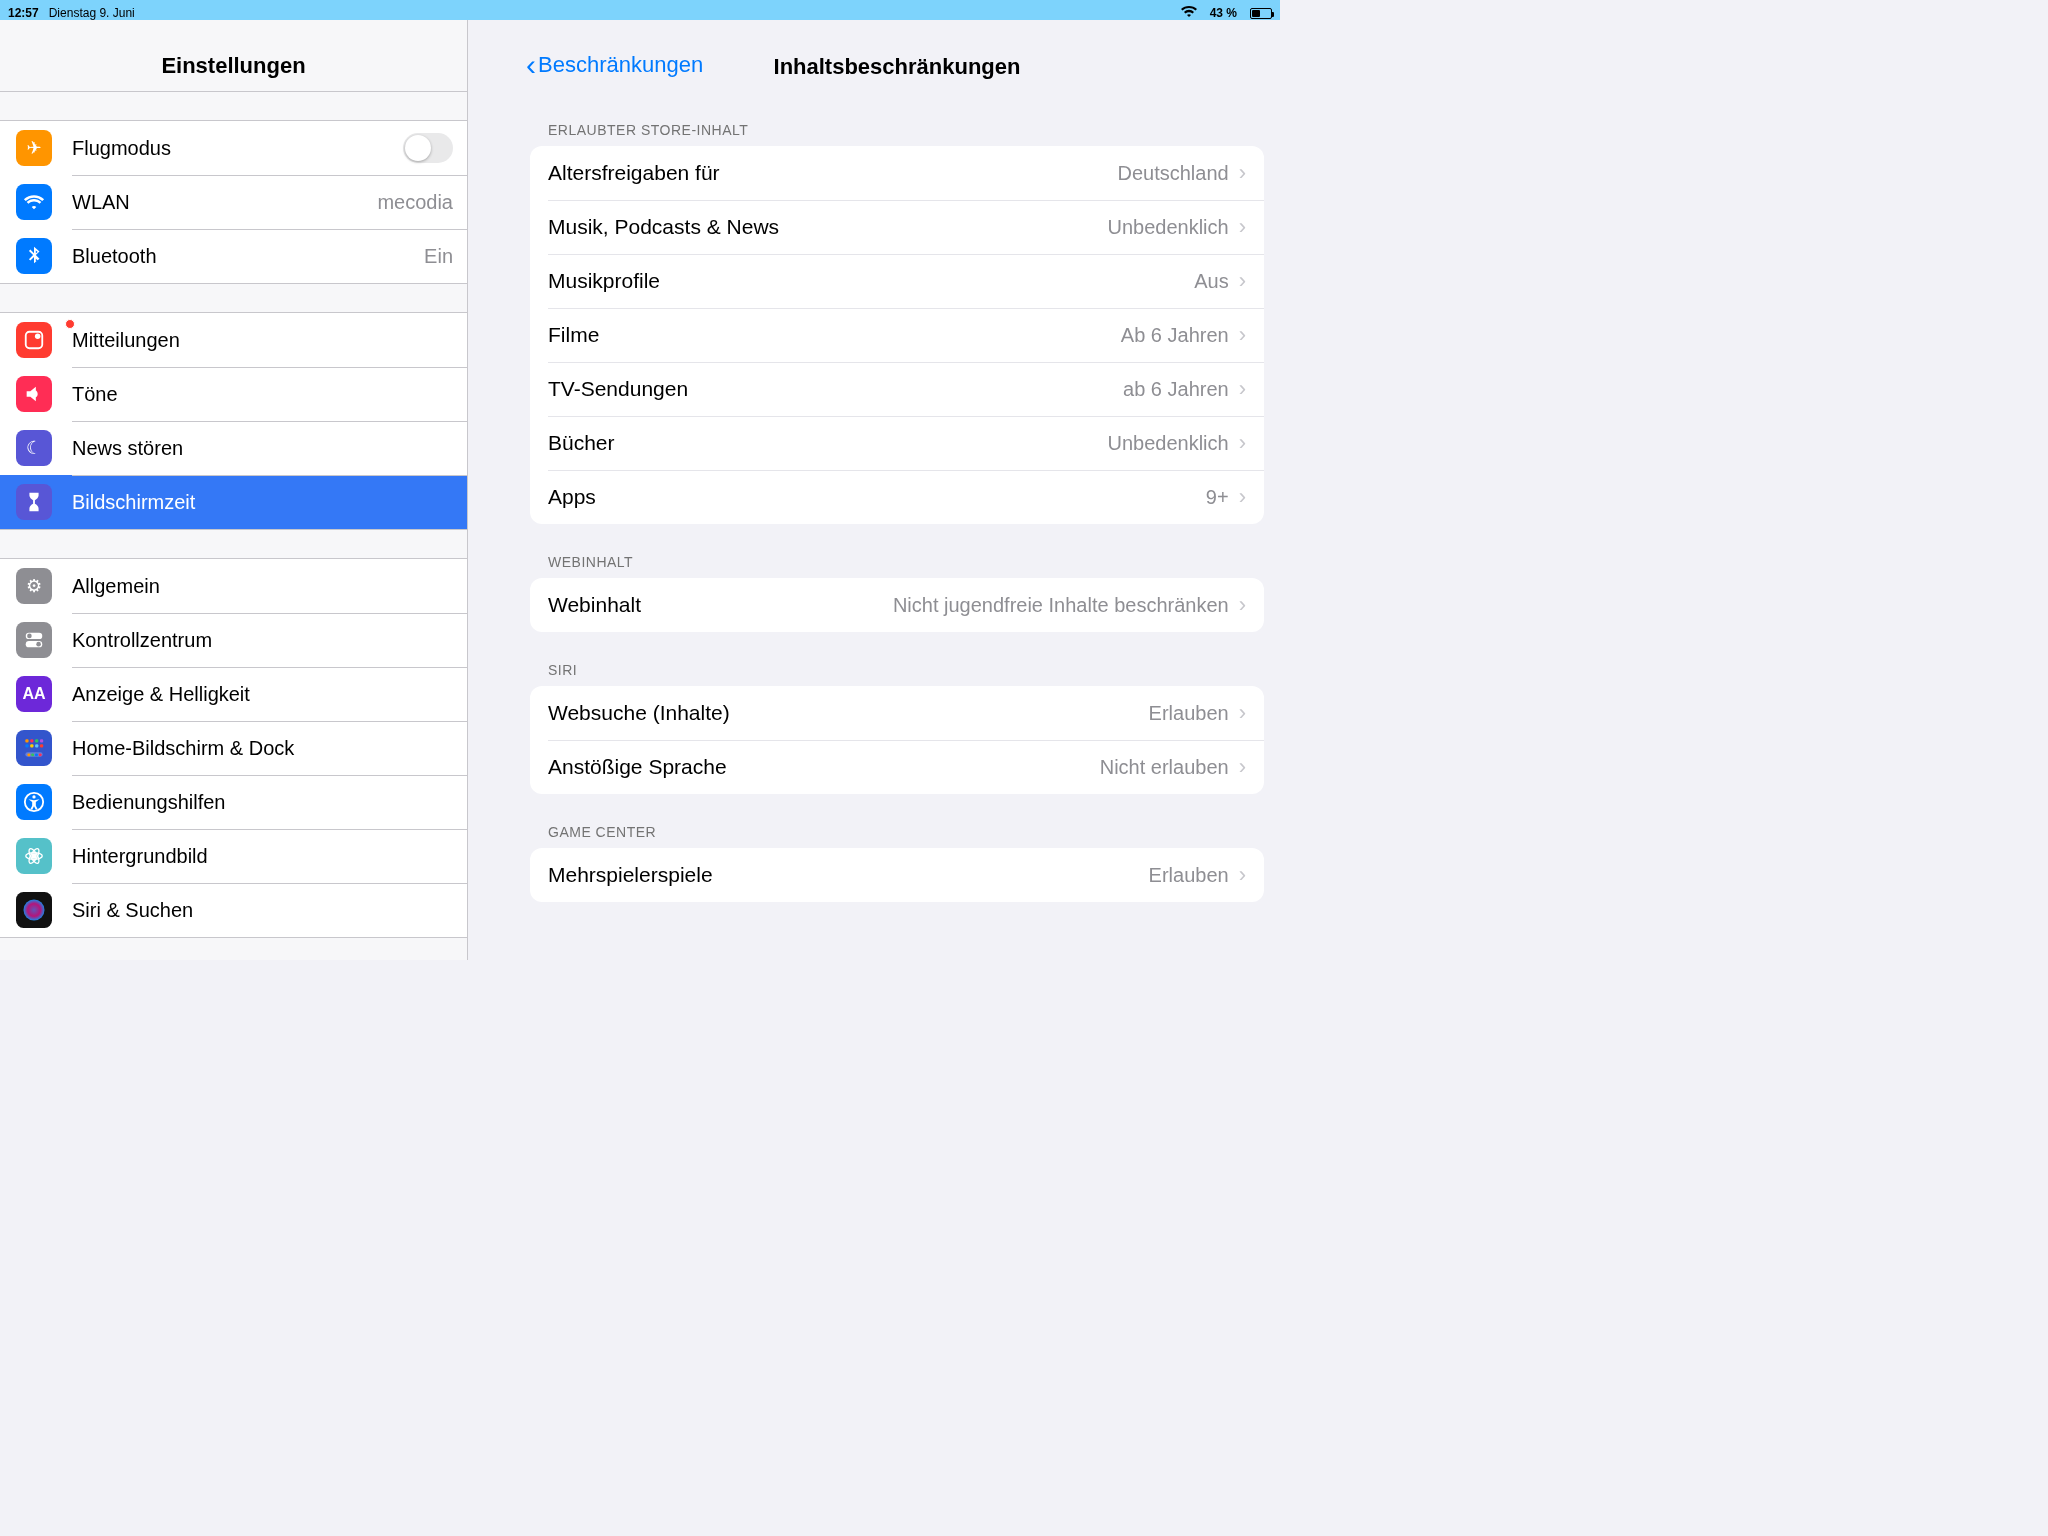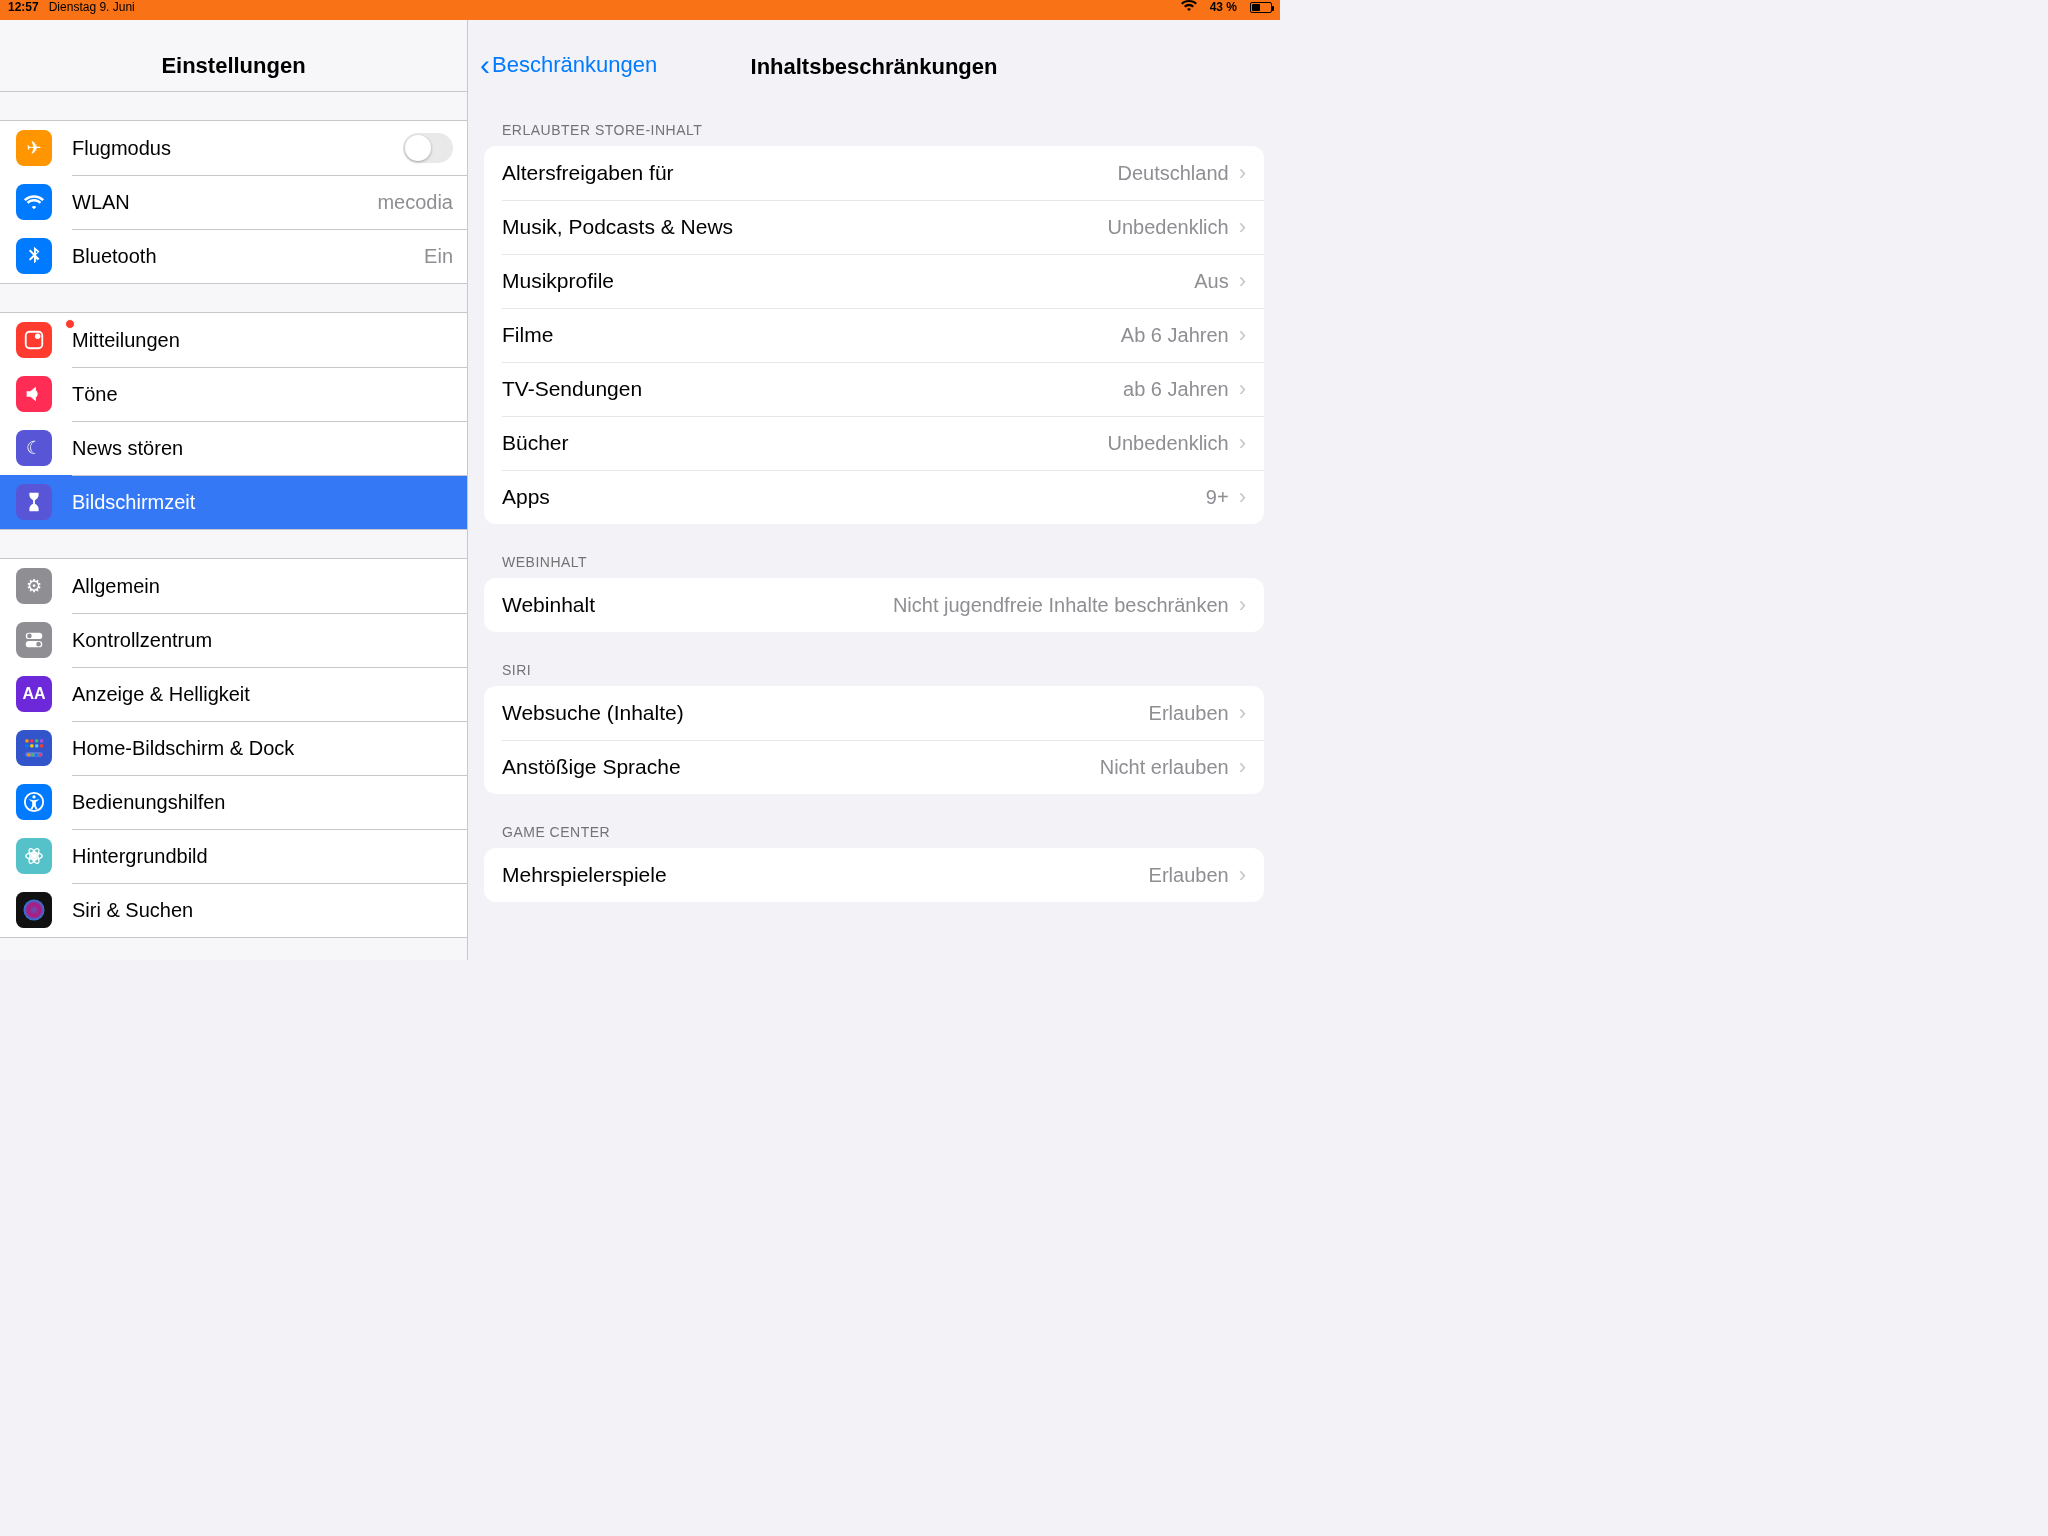--- a/index.html
+++ b/index.html
@@ -9,42 +9,42 @@
     width: 1280px;
     height: 960px;
     overflow: hidden;
     display: flex;
     flex-direction: column;
   }
   
   .status-bar {
     height: 20px;
     display: flex;
-    align-items: flex-start;
+    align-items: flex-end;
     justify-content: space-between;
     padding: 0 8px;
     font-size: 12px;
     font-weight: 600;
-    background: #f97316;
+    background: #7dd3fc;
   }
   .status-left { display:flex; align-items:center; gap:10px; }
   .status-right { display:flex; align-items:center; gap:13px; }
   .battery-icon {
     width: 22px; height: 11px;
     border: 1px solid #000; border-radius: 2px;
     position: relative; display:inline-block;
   }
   .battery-icon::after{
     content:""; position:absolute; right:-3px; top:3px;
     width:2px; height:5px; background:#000; border-radius:0 1px 1px 0;
   }
   .battery-fill{ position:absolute; left:1px; top:1px; bottom:1px; width:42%; background:#000; border-radius:1px;}
   .wifi-icon{ display:inline-block; font-size:13px; line-height:1;}
   
-  .split { flex:1; display:flex; overflow:hidden; }
+  .split { flex:1; display:flex; overflow:hidden;gap:46px; }
   .sidebar {
     width: 468px;
     background:#f7f7f9;
     border-right:1px solid #c8c7cc;
     display:flex; flex-direction:column;
     overflow:hidden;
   }
   .detail {
     flex:1;
     background:#f2f2f7;

